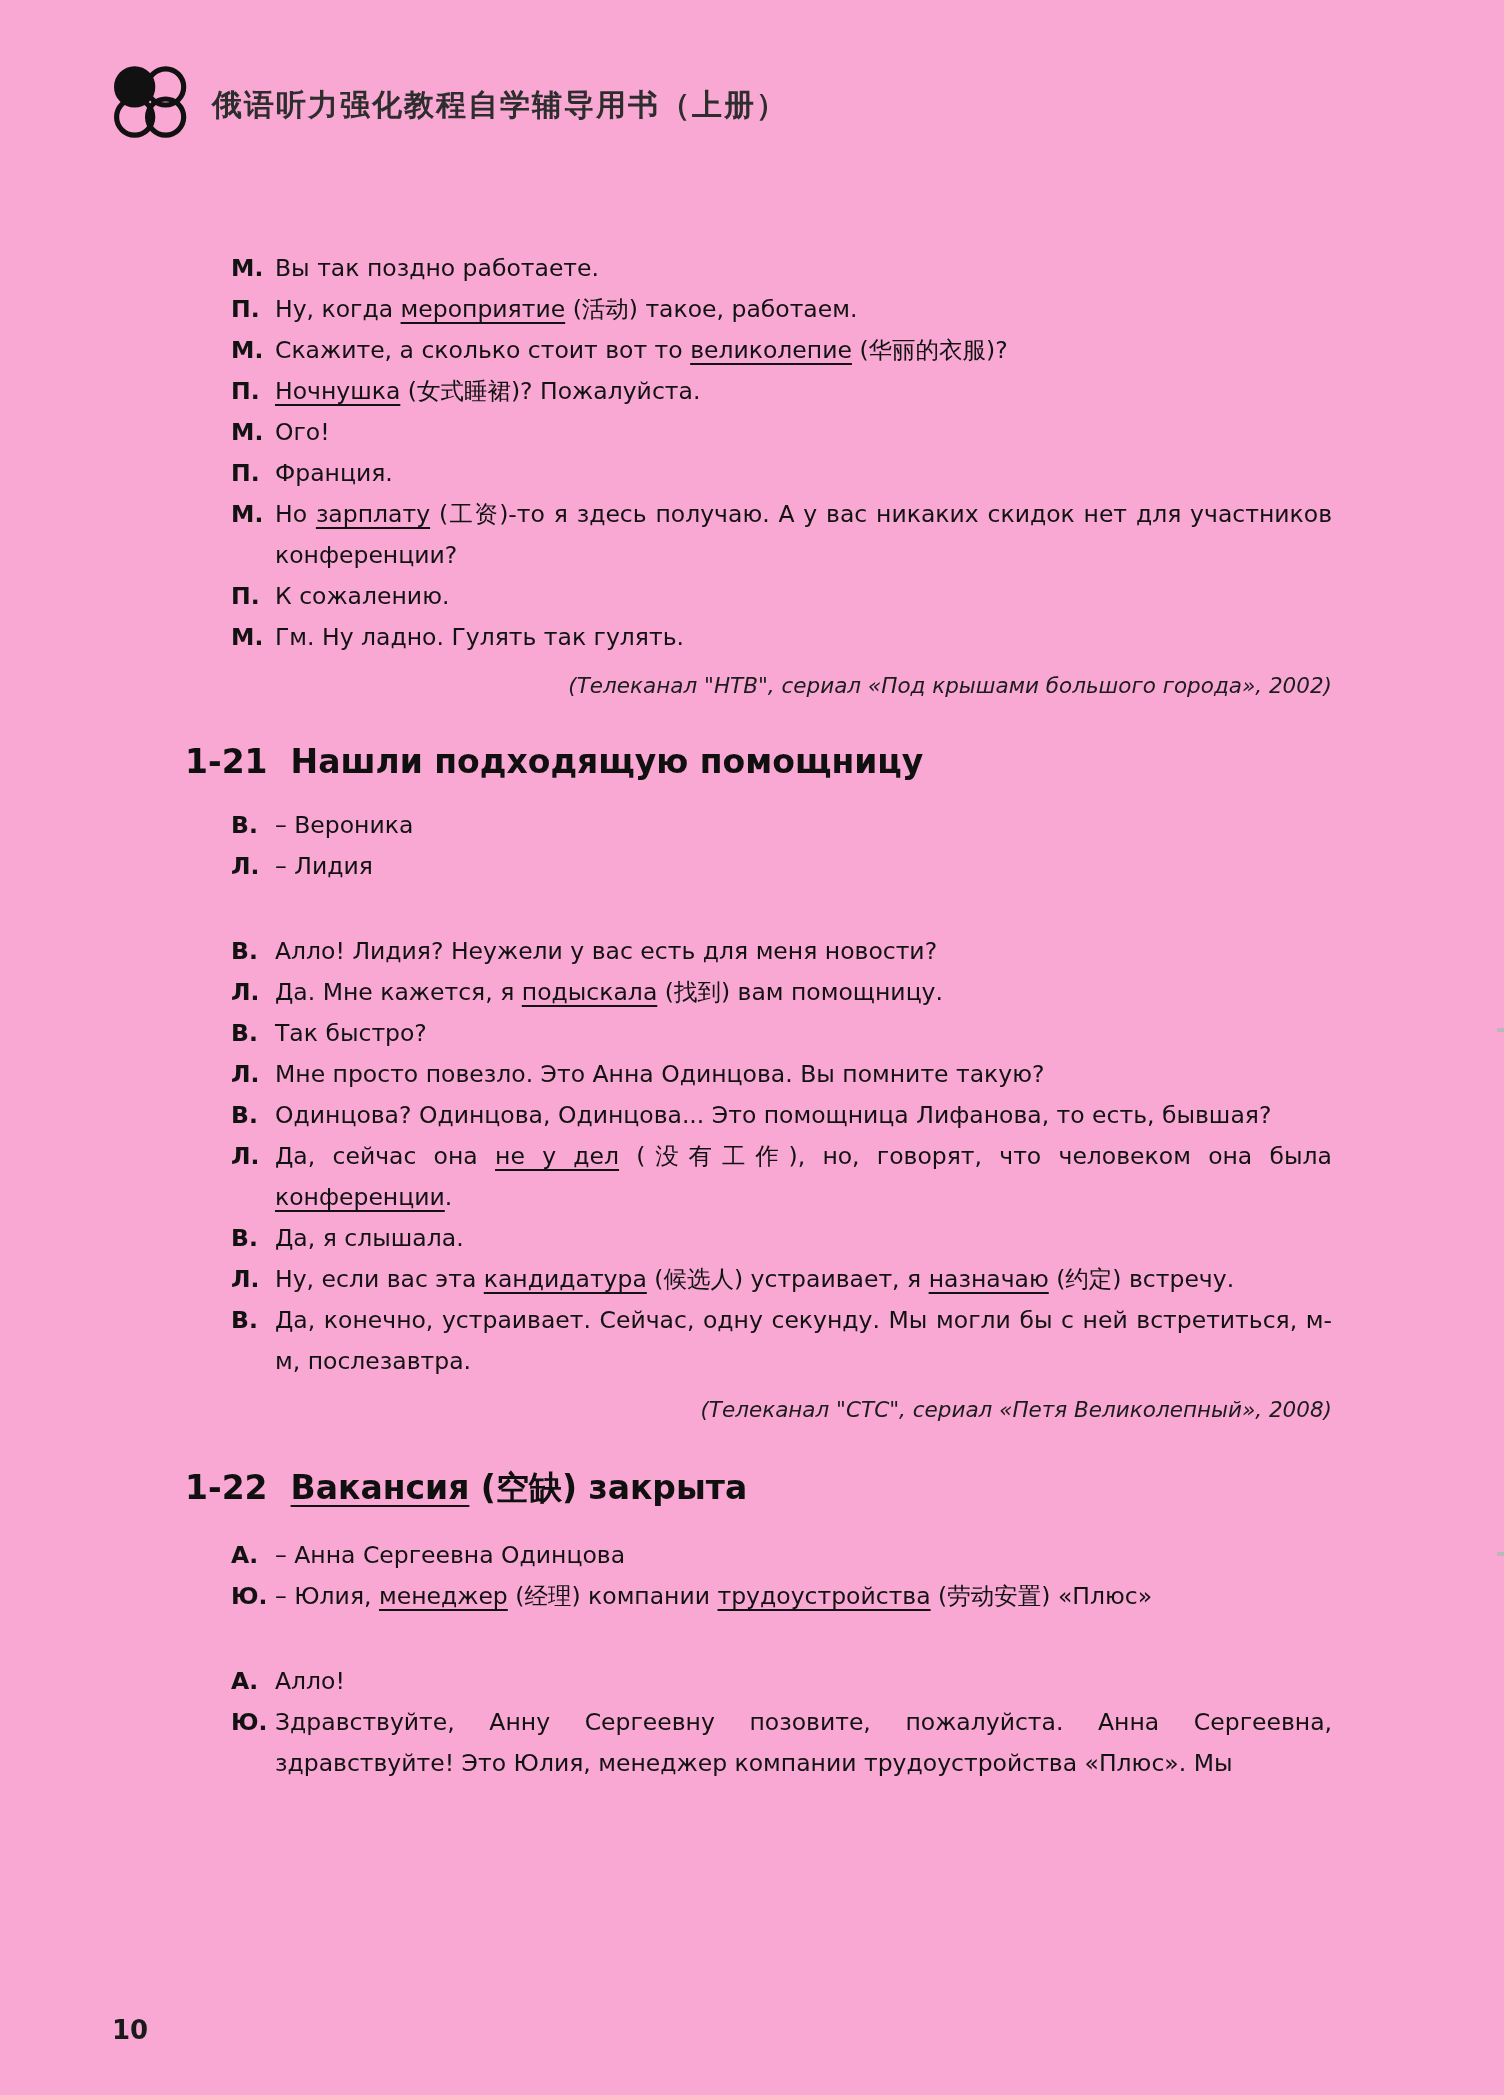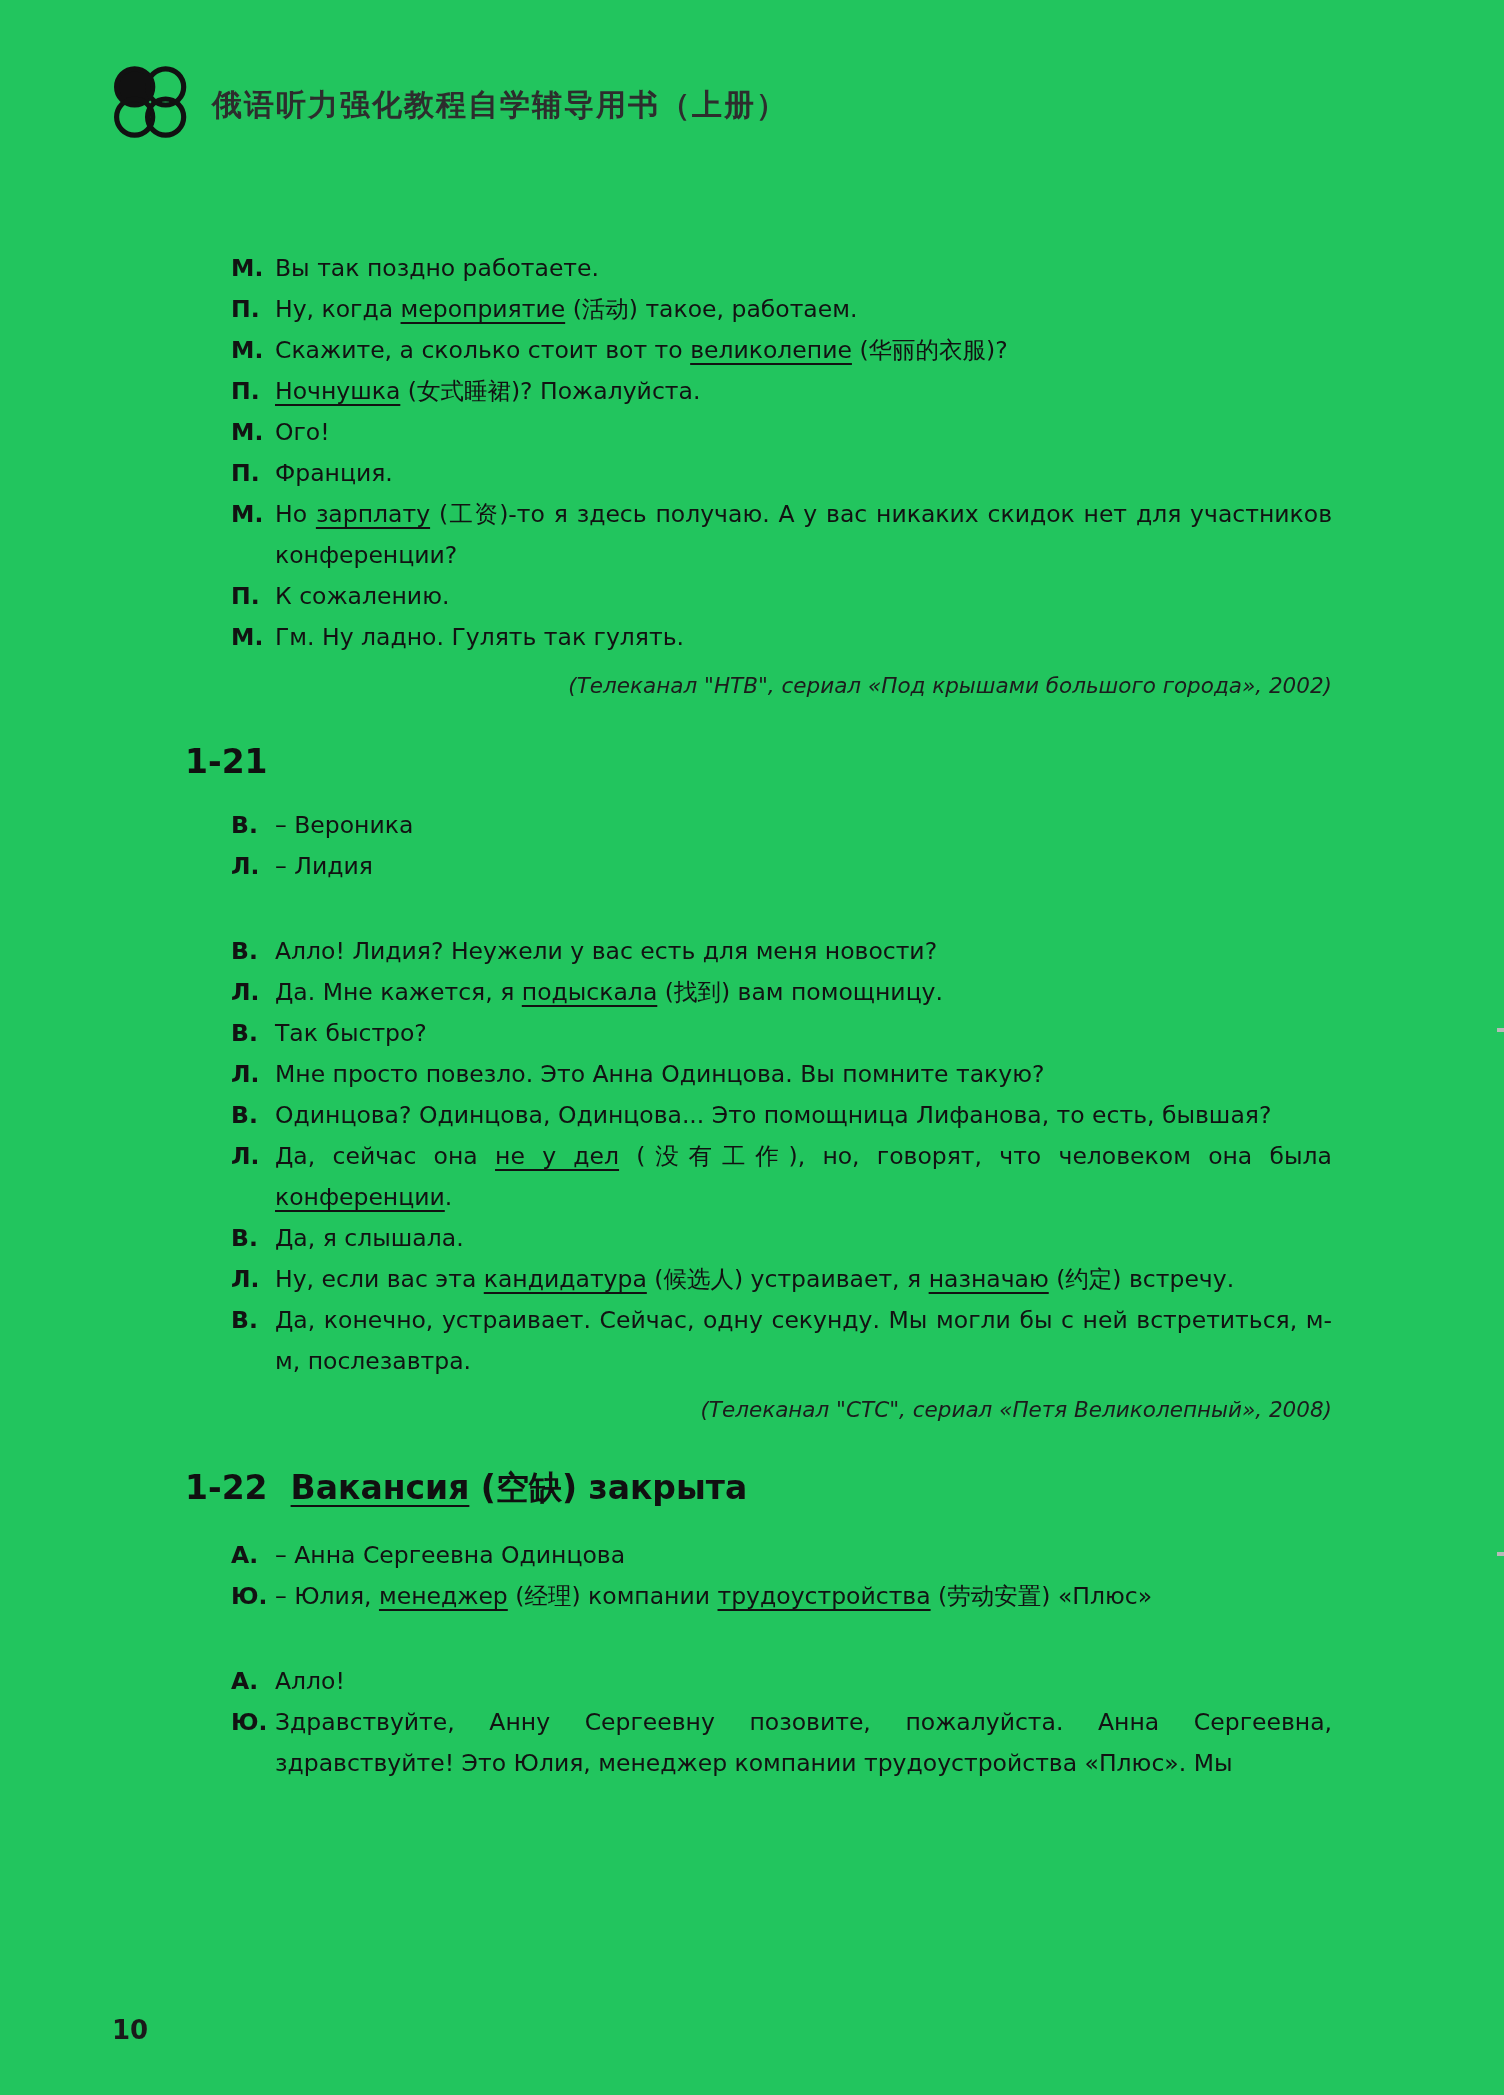--- a/index.html
+++ b/index.html
@@ -1,19 +1,19 @@
 <!DOCTYPE html>
 <html><head>
 <meta charset="utf-8">
 <style>
   html,body{margin:0;padding:0;background:#ffffff;}
   .page{
     position:relative;
     width:1504px;height:2095px;
-    background:#22c55e;
+    background:#f9a8d4;
     font-family:"DejaVu Sans", sans-serif;
     color:#121212;
     overflow:hidden;
   }
   .header{
     position:absolute;top:62px;left:108px;
     display:flex;align-items:center;gap:18px;
   }
   .logo{width:86px;height:86px;flex:none;}
   .header-title{
@@ -109,20 +109,21 @@
           <span class="text"><span>К сожалению.</span></span>
         </div>
         <div class="row">
           <span class="speaker">М.</span>
           <span class="text"><span>Гм. Ну ладно. Гулять так гулять.</span></span>
         </div>
       </div>
       <div class="attribution">(Телеканал "НТВ", сериал «Под крышами большого города», 2002)</div>
       <div class="heading">
         <span class="heading-num">1-21</span>
+        <span class="heading-title"><span>Нашли подходящую помощницу</span></span>
       </div>
       <div class="cast">
         <div class="row">
           <span class="speaker">В.</span>
           <span class="text"><span>– Вероника</span></span>
         </div>
         <div class="row">
           <span class="speaker">Л.</span>
           <span class="text"><span>– Лидия</span></span>
         </div>

